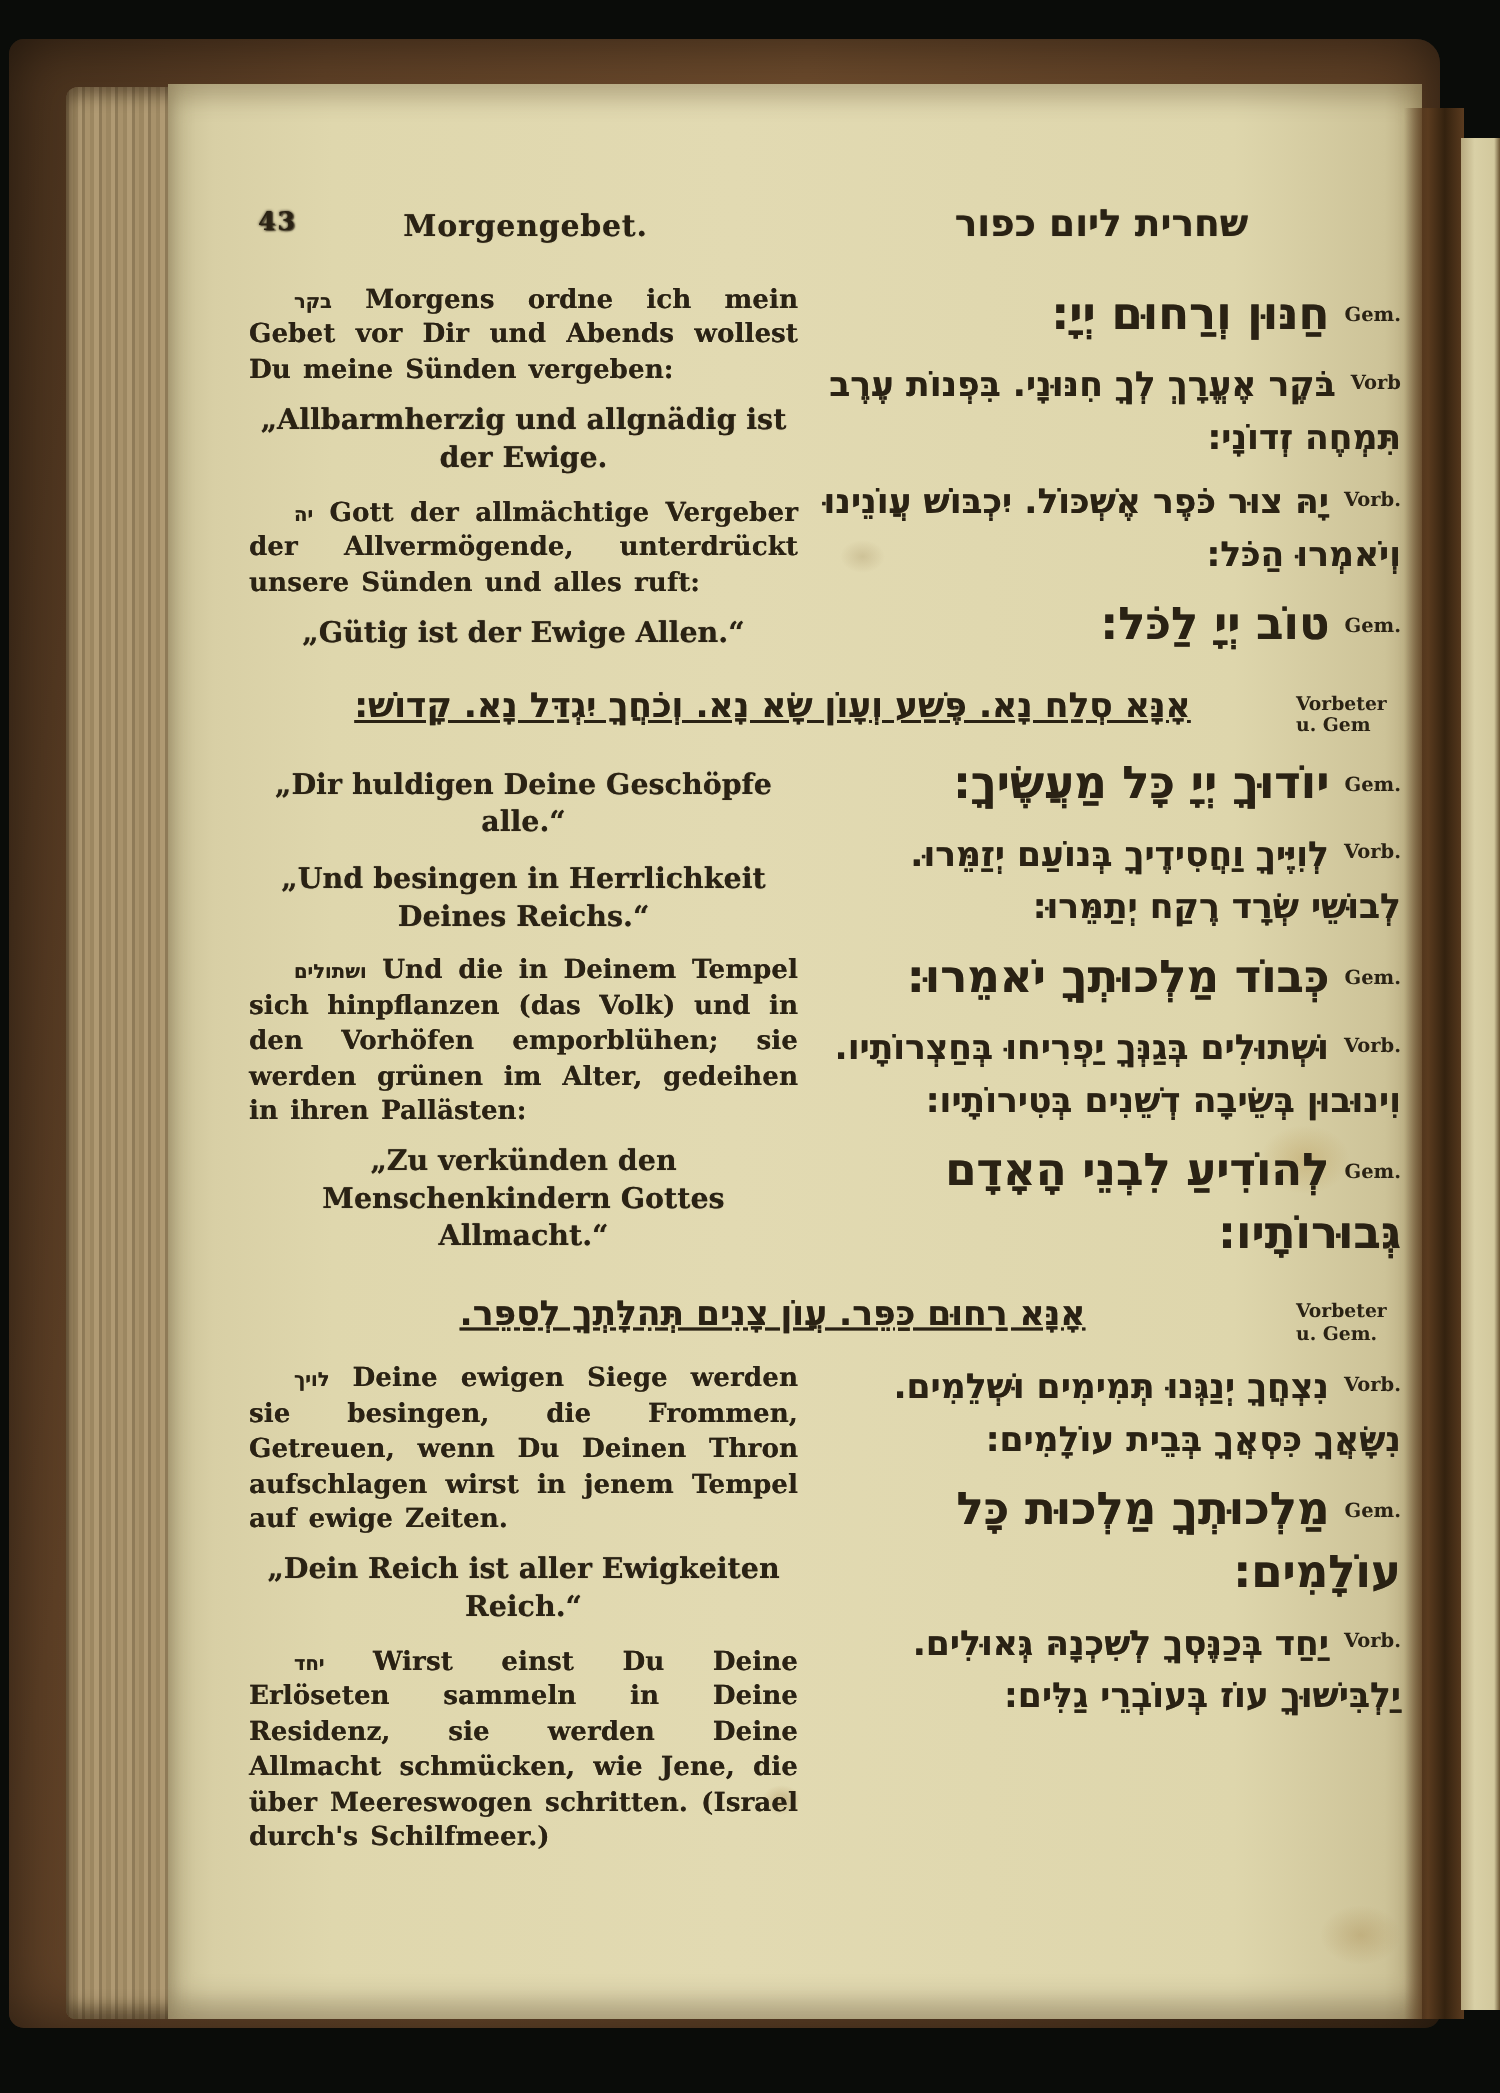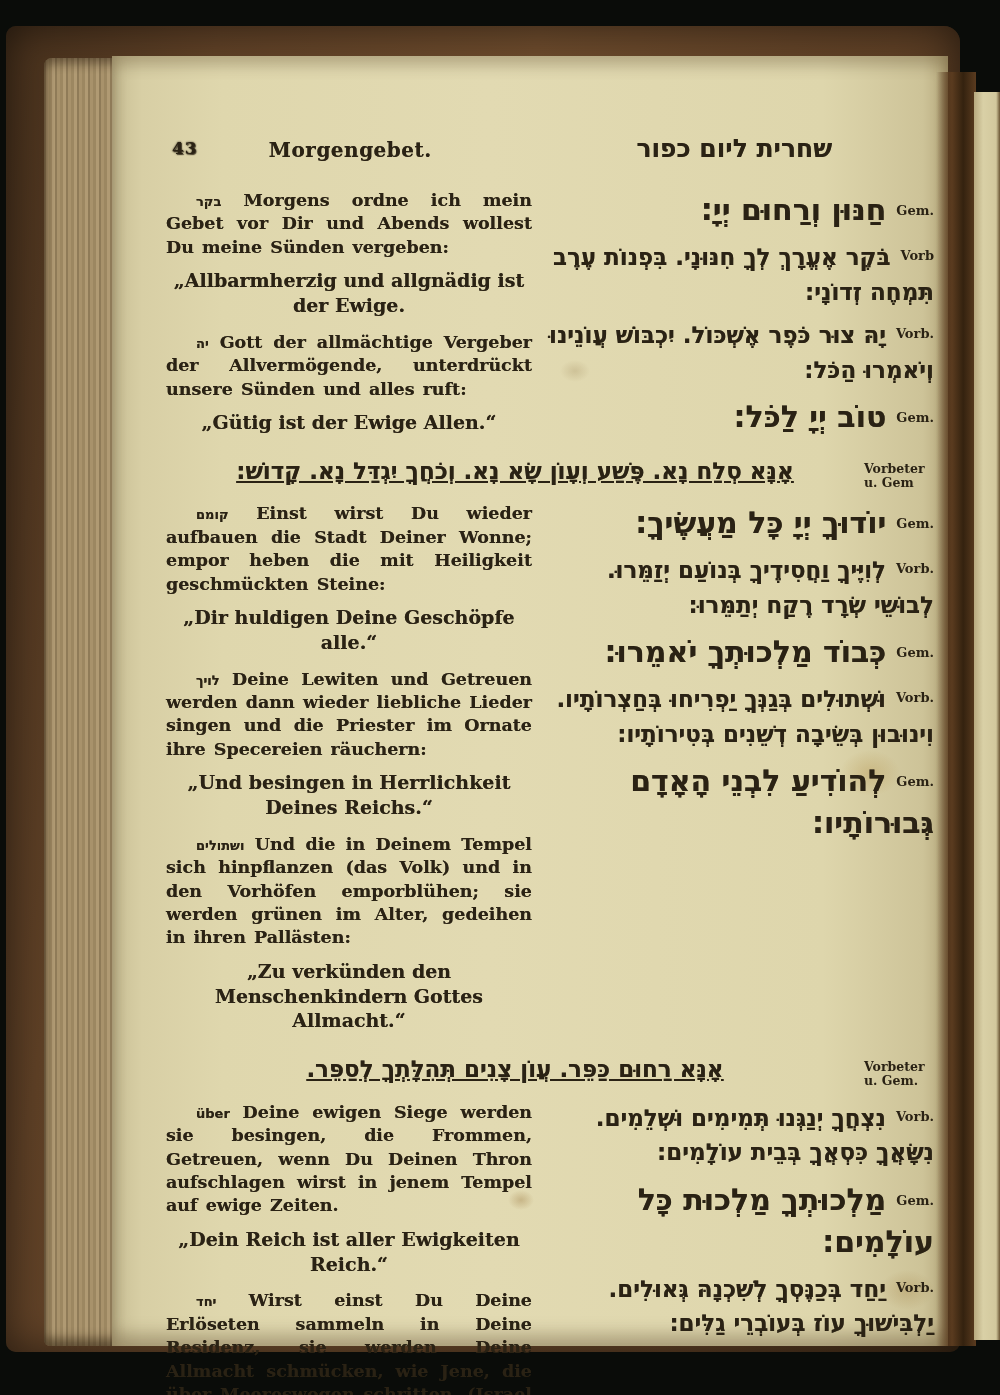--- a/index.html
+++ b/index.html
@@ -145,23 +145,21 @@
   <div class="full-line">
     <div class="fl-label">
       <div>Vorbeter</div>
       <div>u. Gem</div>
     </div>
     <div class="fl-text">אָנָּא סְלַח נָא. פֶּשַׁע וְעָוֹן שָׂא נָא. וְכֹחֲךָ יִגְדַּל נָא. קָדוֹשׁ:</div>
   </div>
 
   <div class="columns">
     <div class="col-german">
-      <p class="gpar"><span class="gcue">קומם</span> <span>Einst wirst Du wieder aufbauen die Stadt Deiner Wonne; empor heben die mit Heiligkeit geschmückten Steine:</span></p>
       <p class="gquote">„Dir huldigen Deine Geschöpfe alle.“</p>
-      <p class="gpar"><span class="gcue">לויך</span> <span>Deine Lewiten und Getreuen werden dann wieder liebliche Lieder singen und die Priester im Ornate ihre Specereien räuchern:</span></p>
       <p class="gquote">„Und besingen in Herrlichkeit Deines Reichs.“</p>
       <p class="gpar"><span class="gcue">ושתולים</span> <span>Und die in Deinem Tempel sich hinpflanzen (das Volk) und in den Vorhöfen emporblühen; sie werden grünen im Alter, gedeihen in ihren Pallästen:</span></p>
       <p class="gquote">„Zu verkünden den Menschenkindern Gottes Allmacht.“</p>
     </div>
     <div class="col-hebrew">
       <p class="heb heb-big"><span class="vlabel">Gem.</span><span>יוֹדוּךָ יְיָ כָּל מַעֲשֶׂיךָ:</span></p>
       <p class="heb"><span class="vlabel">Vorb.</span><span>לְוִיֶּיךָ וַחֲסִידֶיךָ בְּנוֹעַם יְזַמֵּרוּ. לְבוּשֵׁי שְׂרָד רֶקַח יְתַמֵּרוּ:</span></p>
       <p class="heb heb-big"><span class="vlabel">Gem.</span><span>כְּבוֹד מַלְכוּתְךָ יֹאמֵרוּ:</span></p>
       <p class="heb"><span class="vlabel">Vorb.</span><span>וּשְׁתוּלִים בְּגַנְּךָ יַפְרִיחוּ בְּחַצְרוֹתָיו. וִינוּבוּן בְּשֵׂיבָה דְשֵׁנִים בְּטִירוֹתָיו:</span></p>
       <p class="heb heb-big"><span class="vlabel">Gem.</span><span>לְהוֹדִיעַ לִבְנֵי הָאָדָם גְּבוּרוֹתָיו:</span></p>
@@ -173,21 +171,21 @@
       <div>Vorbeter</div>
       <div>u. Gem.</div>
     </div>
     <div class="fl-text">
       <div>אָנָּא רַחוּם כַּפֵּר. עֲוֹן צָנִים תְּהִלָּתְךָ לְסַפֵּר.</div>
     </div>
   </div>
 
   <div class="columns">
     <div class="col-german">
-      <p class="gpar"><span class="gcue">über</span> <span>Deine ewigen Siege werden sie besingen, die Frommen, Getreuen, wenn Du Deinen Thron aufschlagen wirst in jenem Tempel auf ewige Zeiten.</span></p>
+      <p class="gpar"><span class="gcue">לויך</span> <span>Deine ewigen Siege werden sie besingen, die Frommen, Getreuen, wenn Du Deinen Thron aufschlagen wirst in jenem Tempel auf ewige Zeiten.</span></p>
       <p class="gquote">„Dein Reich ist aller Ewigkeiten Reich.“</p>
       <p class="gpar"><span class="gcue">יחד</span> <span>Wirst einst Du Deine Erlöseten sammeln in Deine Residenz, sie werden Deine Allmacht schmücken, wie Jene, die über Meereswogen schritten. (Israel durch's Schilfmeer.)</span></p>
     </div>
     <div class="col-hebrew">
       <p class="heb"><span class="vlabel">Vorb.</span><span>נִצְחֲךָ יְנַגְּנוּ תְּמִימִים וּשְׁלֵמִים. נִשָּׂאֲךָ כִּסְאֲךָ בְּבֵית עוֹלָמִים:</span></p>
       <p class="heb heb-big"><span class="vlabel">Gem.</span><span>מַלְכוּתְךָ מַלְכוּת כָּל עוֹלָמִים:</span></p>
       <p class="heb"><span class="vlabel">Vorb.</span><span>יַחַד בְּכַנֶּסְךָ לְשִׁכְנָהּ גְּאוּלִים. יַלְבִּישׁוּךָ עוֹז בְּעוֹבְרֵי גַלִּים:</span></p>
     </div>
   </div>
 

